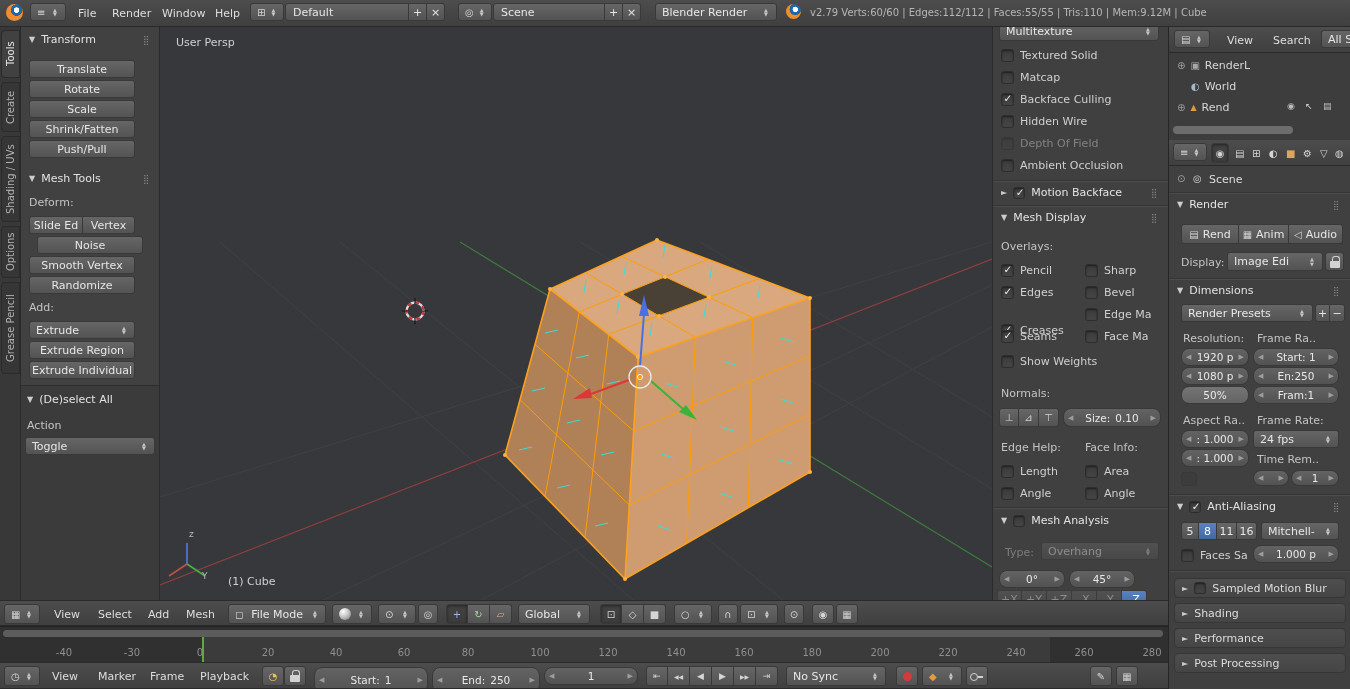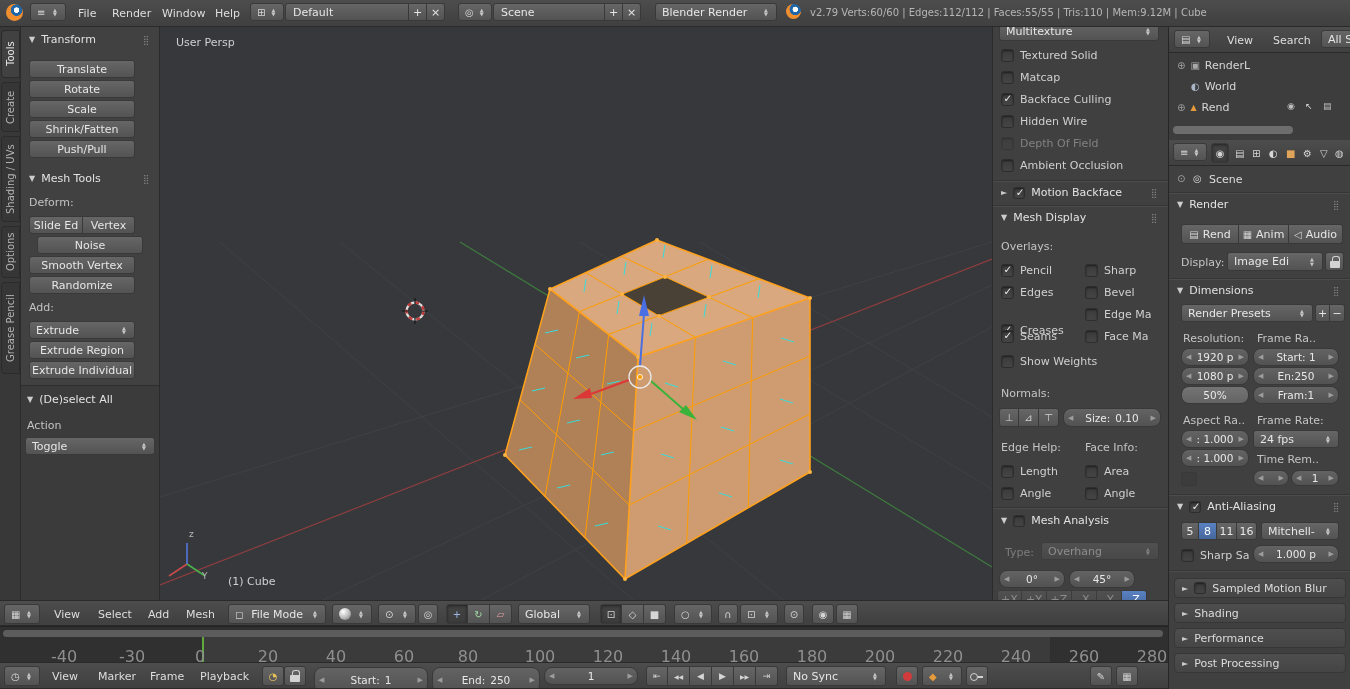--- a/index.html
+++ b/index.html
@@ -45,21 +45,21 @@
 .blogo{width:17px;height:17px;border-radius:50%;background:radial-gradient(circle at 62% 36%,#ffffff 0 2.5px,#2067a9 3px 5.5px,#ee8e2f 6px);flex:none}
 .lockic{position:relative;width:10px;height:12px;flex:none}
 .lockic::before{content:"";position:absolute;left:2px;top:0;width:6px;height:6px;border:1.5px solid #d2d2d2;border-bottom:none;border-radius:3px 3px 0 0}
 .lockic::after{content:"";position:absolute;left:0;top:5px;width:10px;height:7px;background:#d2d2d2;border-radius:1px}
 .keyic{position:relative;width:14px;height:12px;flex:none}
 .keyic::before{content:"";position:absolute;left:0;top:3px;width:6px;height:6px;border:1.5px solid #d2d2d2;border-radius:50%}
 .keyic::after{content:"";position:absolute;left:8px;top:5.5px;width:5px;height:2px;background:#d2d2d2;box-shadow:3px 2px 0 -1px #d2d2d2}
 .rec{width:9px;height:9px;border-radius:50%;background:#d23b3b;flex:none}
 .orange{color:#e59a3b}
 .treerow{position:absolute;display:flex;align-items:center;gap:5px;height:18px;color:#d6d6d6;white-space:nowrap}
-.tick{position:absolute;transform:translateX(-50%);color:#8f8f8f;font-size:16px}
+.tick{position:absolute;transform:translateX(-50%);color:#8f8f8f;font-size:10px}
 </style>
 </head>
 <body>
 
 <div id="app">
 
   <div class="reg hbar" style="left:0;top:0;width:1350px;height:27px">
     <span class="blogo" style="position:absolute;left:6px;top:4px"></span>
     <div class="b spread" style="left:30px;top:3px;width:36px">
         <span class="ic">≡</span>
@@ -575,21 +575,21 @@
       </div>
     <div class="b join-r" style="left:68px;top:382px;width:20px">
         <span>16</span>
       </div>
     <div class="b spread" style="left:92px;top:382px;width:78px">
         <span>Mitchell-</span>
         <span class="ud"></span>
       </div>
     <div class="chk" style="left:12px;top:408px">
         <span class="cbox"></span>
-        <span>Sharp Sa</span>
+        <span>Faces Sa</span>
       </div>
     <div class="num" style="left:84px;top:405px;width:86px">
         <span>1.000 p</span>
       </div>
     <div class="sep" style="left:0;top:430px;width:182px"></div>
 
     <div class="cpanel" style="left:5px;top:438px;width:172px">
         <span class="tri">►</span>
         <span class="cbox" style="width:12px;height:12px;position:relative"></span>
         <span>Sampled Motion Blur</span>

